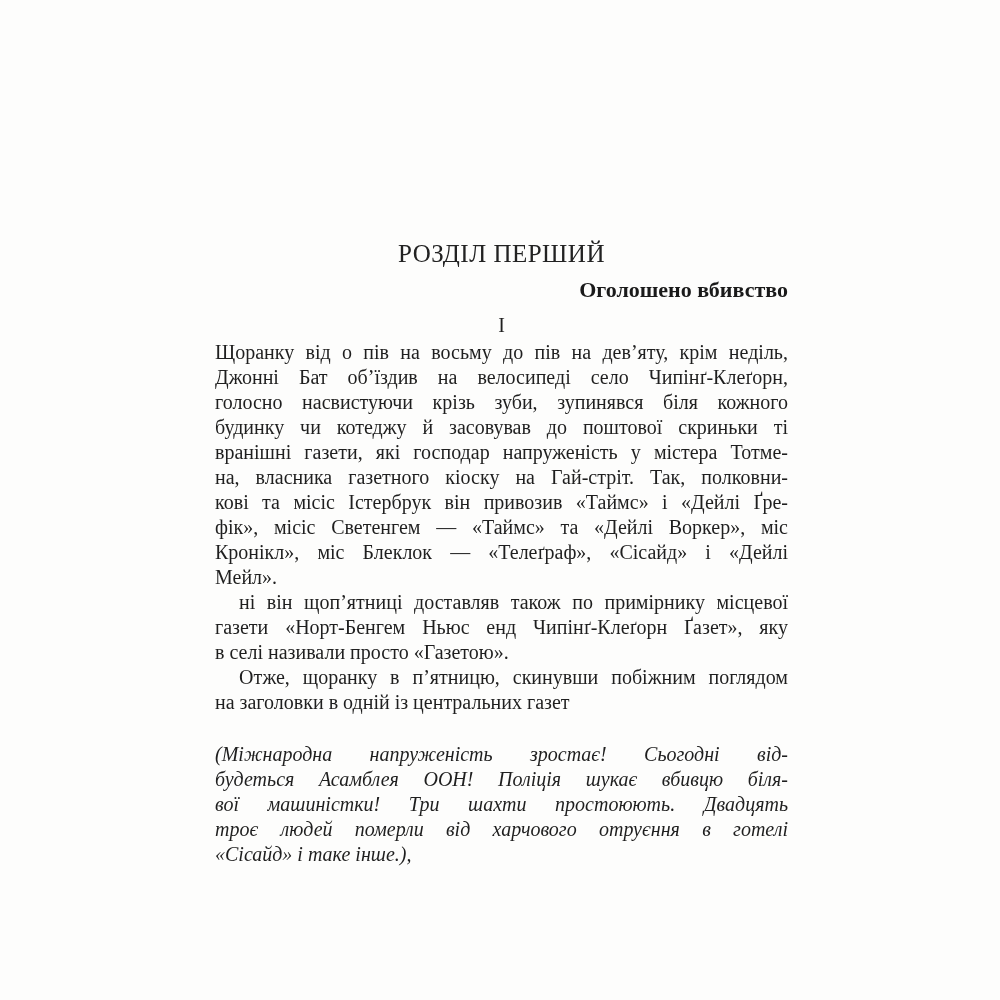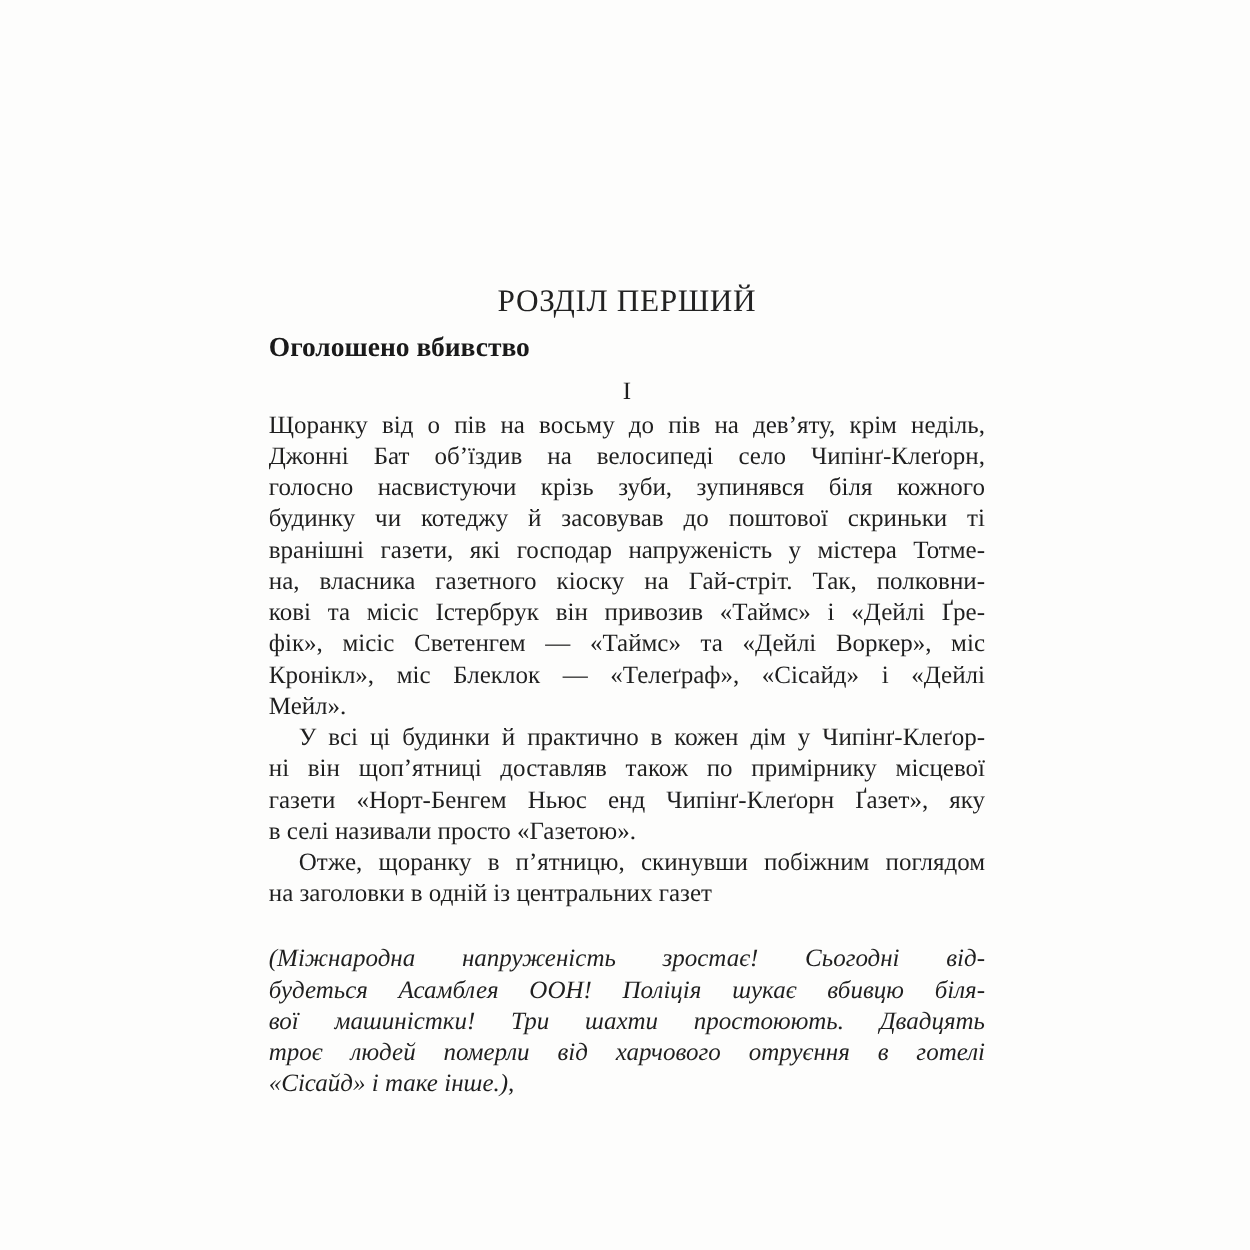--- a/index.html
+++ b/index.html
@@ -12,35 +12,35 @@
     width: 1000px;
     height: 1000px;
     background: #fdfdfc;
     overflow: hidden;
     font-family: "Liberation Serif", serif;
     color: #1f1f1f;
   }
   .content {
     position: absolute;
     left: 215px;
-    top: 229px;
+    top: 241px;
     width: 573px;
   }
   .chapter-title {
     margin: 0;
     text-align: center;
     font-size: 25px;
     line-height: 1;
     font-weight: normal;
     letter-spacing: 0.5px;
     color: #222222;
   }
   .chapter-subtitle {
     margin: 13px 0 4px 0;
-    text-align: left;
+    text-align: right;
     font-size: 22px;
     line-height: 1;
     font-weight: bold;
     color: #1a1a1a;
   }
   .section-numeral {
     margin: 14px 0 0 0;
     text-align: center;
     font-size: 20px;
     line-height: 1;
@@ -88,21 +88,20 @@
           <div class="line">голосно насвистуючи крізь зуби, зупинявся біля кожного</div>
           <div class="line">будинку чи котеджу й засовував до поштової скриньки ті</div>
           <div class="line">вранішні газети, які господар напруженість у містера Тотме-</div>
           <div class="line">на, власника газетного кіоску на Гай-стріт. Так, полковни-</div>
           <div class="line">кові та місіс Істербрук він привозив «Таймс» і «Дейлі Ґре-</div>
           <div class="line">фік», місіс Светенгем — «Таймс» та «Дейлі Воркер», міс</div>
           <div class="line">Кронікл», міс Блеклок — «Телеґраф», «Сісайд» і «Дейлі</div>
           <div class="line line--last">Мейл».</div>
         </div>
         <div class="para para--indent">
-          <div class="line">У всі ці будинки й практично в кожен дім у Чипінґ-Клеґор-</div>
           <div class="line">ні він щоп’ятниці доставляв також по примірнику місцевої</div>
           <div class="line">газети «Норт-Бенгем Ньюс енд Чипінґ-Клеґорн Ґазет», яку</div>
           <div class="line line--last">в селі називали просто «Газетою».</div>
         </div>
         <div class="para para--indent">
           <div class="line">Отже, щоранку в п’ятницю, скинувши побіжним поглядом</div>
           <div class="line line--last">на заголовки в одній із центральних газет</div>
         </div>
         <div class="para para--italic">
           <div class="line">(Міжнародна напруженість зростає! Сьогодні від-</div>

